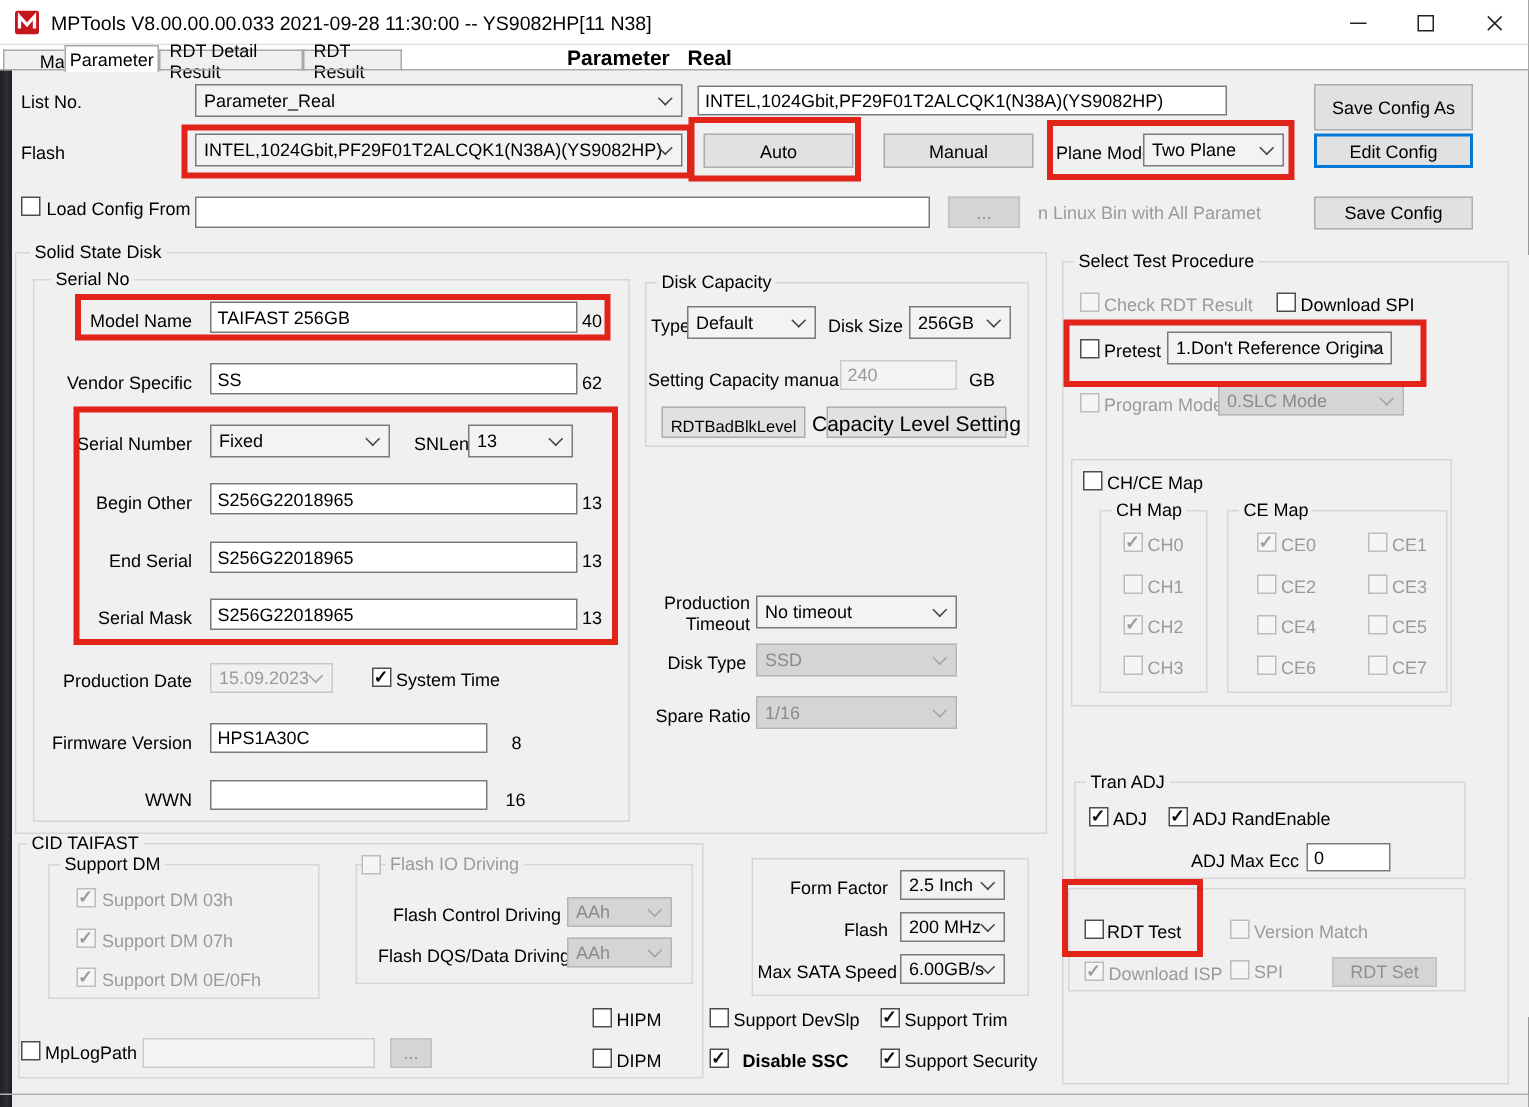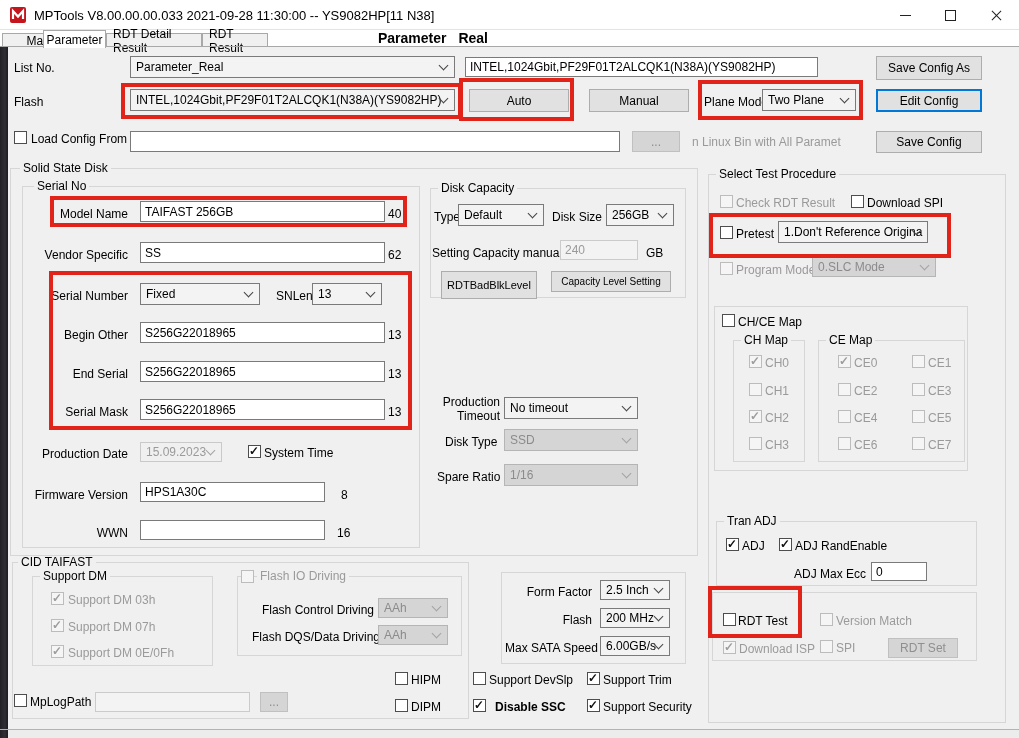--- a/index.html
+++ b/index.html
@@ -93,21 +93,21 @@
   <div class="pagetopline"></div>
 
   <span class="lbl" style="left:14px;top:61px;">List No.</span>
   <div class="cb" style="left:130px;top:56px;width:325px;">
     <span>Parameter_Real</span>
     <span class="chev"></span>
   </div>
   <div class="tb" style="left:465px;top:57px;width:353px;height:20px;">
     <span>INTEL,1024Gbit,PF29F01T2ALCQK1(N38A)(YS9082HP)</span>
   </div>
-  <div class="btn" style="left:876px;top:56px;width:106px;height:24px;">
+  <div class="btn" style="left:876px;top:56px;width:106px;height:31px;">
       <span>Save Config As</span>
     </div>
 
   <span class="lbl" style="left:14px;top:95px;">Flash</span>
   <div class="cb" style="left:130px;top:89px;width:325px;">
     <span>INTEL,1024Gbit,PF29F01T2ALCQK1(N38A)(YS9082HP)</span>
     <span class="chev"></span>
   </div>
   <div class="btn" style="left:469px;top:89px;width:100px;height:23px;">
       <span>Auto</span>
@@ -214,24 +214,24 @@
   <span class="lbl" style="left:552px;top:210px;">Disk Size</span>
   <div class="cb" style="left:606px;top:204px;width:68px;">
     <span>256GB</span>
     <span class="chev"></span>
   </div>
   <span class="lbl" style="left:432px;top:246px;">Setting Capacity manually</span>
   <div class="tb disl" style="left:560px;top:240px;width:78px;height:20px;">
       <span>240</span>
     </div>
   <span class="lbl" style="left:646px;top:246px;">GB</span>
-  <div class="btn" style="left:441px;top:271px;width:96px;height:28px;font-size:11px;">
+  <div class="btn" style="left:441px;top:271px;width:96px;height:21px;font-size:11px;align-items:flex-end;">
       <span>RDTBadBlkLevel</span>
     </div>
-  <div class="btn" style="left:551px;top:271px;width:120px;height:21px;font-size:10px;">
+  <div class="btn" style="left:551px;top:271px;width:120px;height:21px;font-size:14px;">
       <span>Capacity Level Setting</span>
     </div>
 
   <span class="lbl r" style="left:434px;top:395px;width:66px;white-space:normal;">Production Timeout</span>
   <div class="cb" style="left:504px;top:397px;width:134px;">
     <span>No timeout</span>
     <span class="chev"></span>
   </div>
   <span class="lbl" style="left:445px;top:435px;">Disk Type</span>
   <div class="cb disd" style="left:504px;top:429px;width:134px;">

